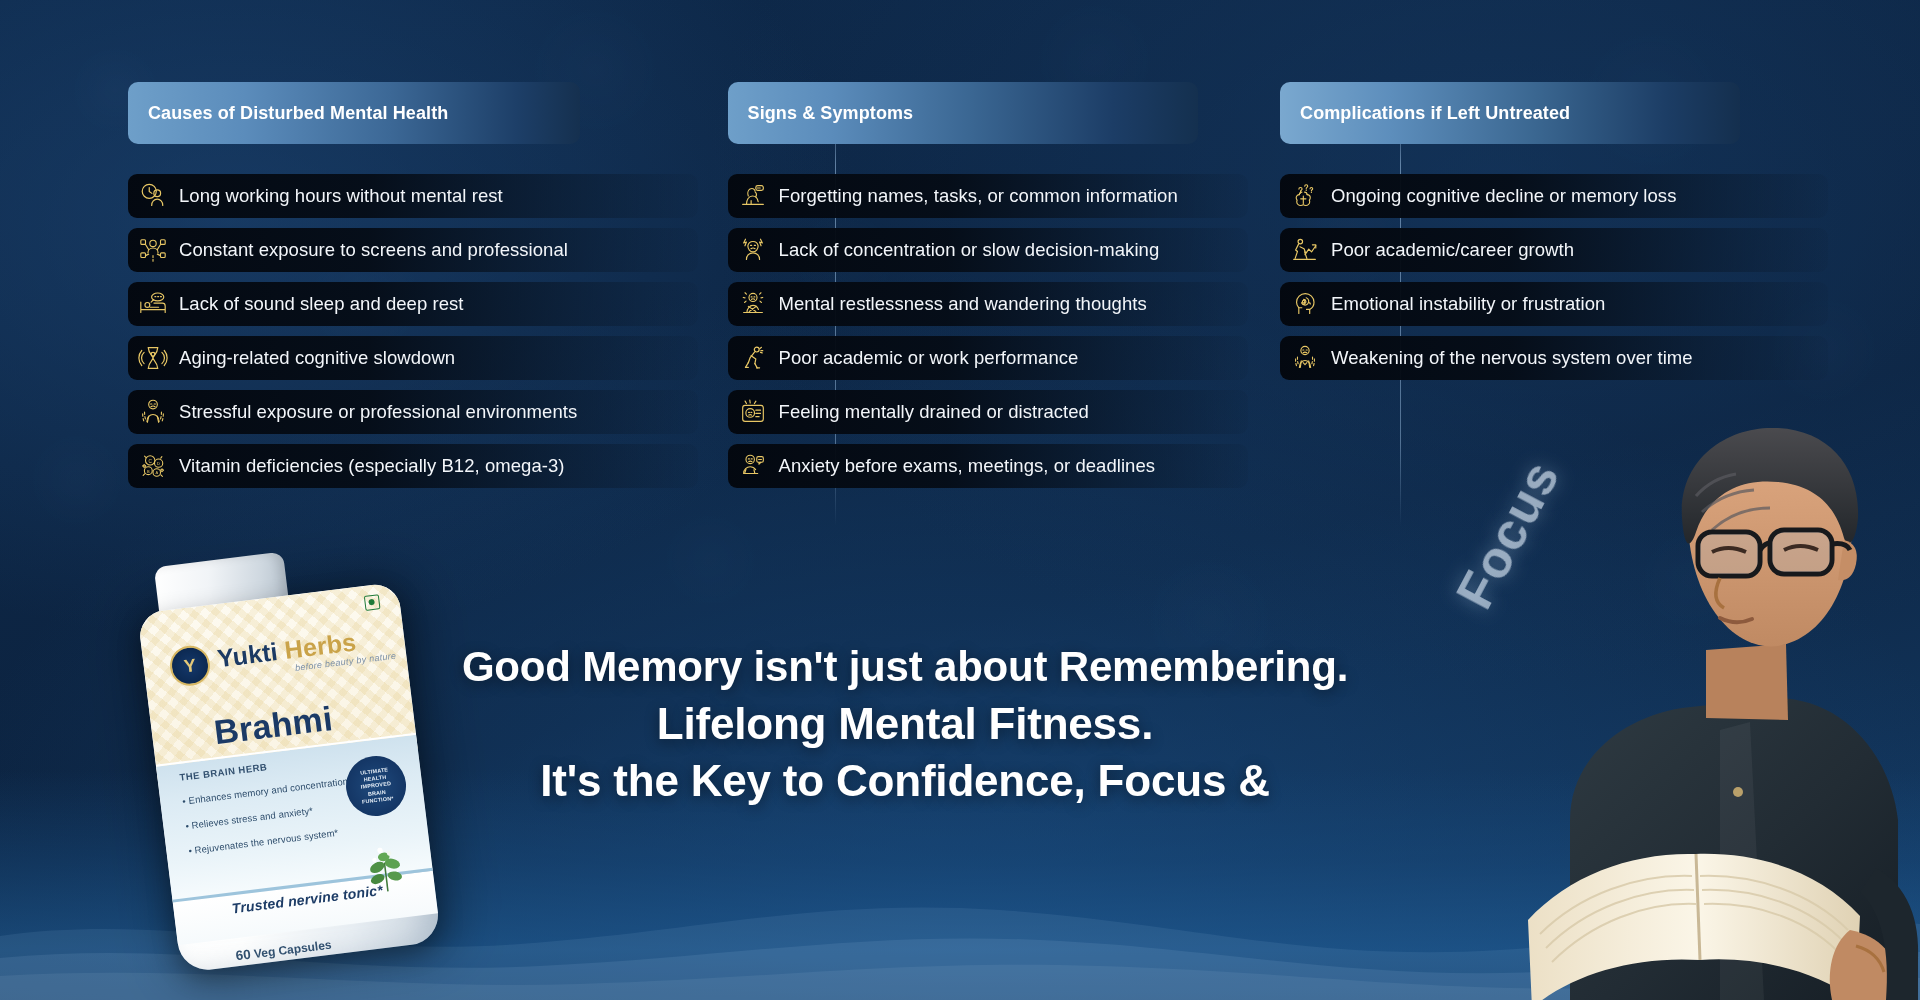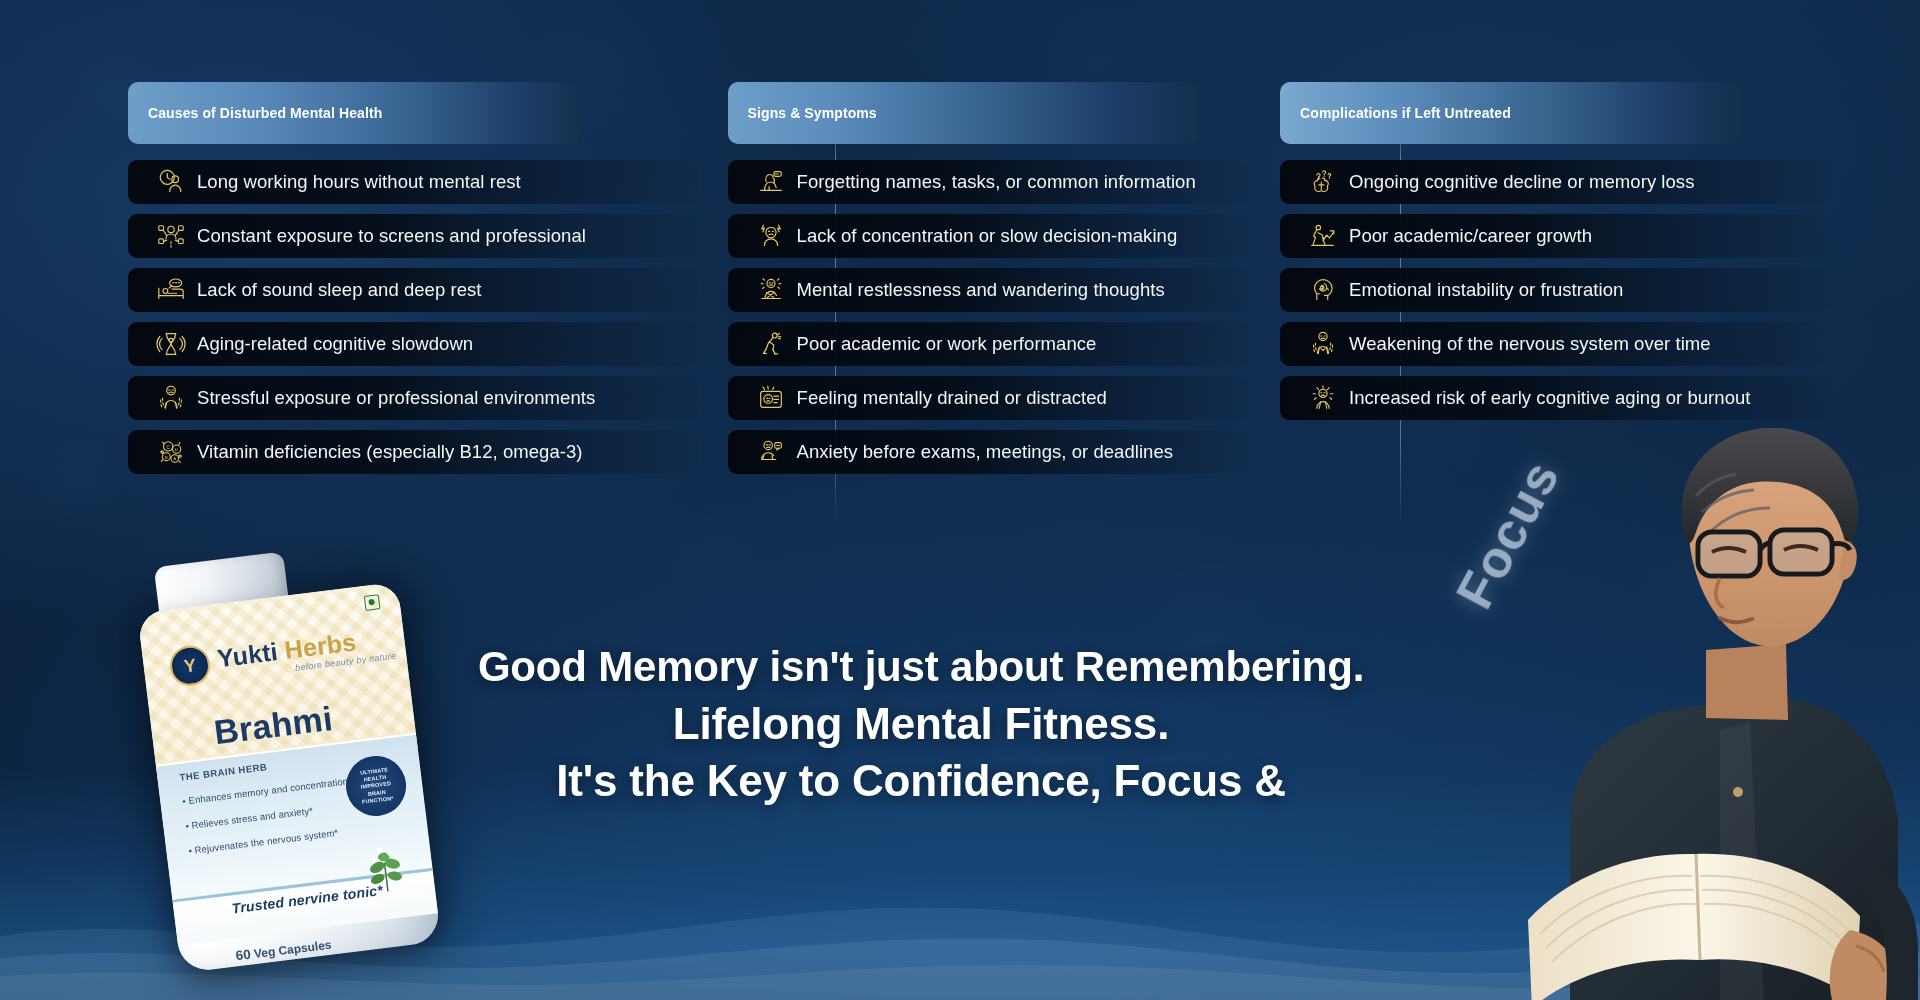--- a/index.html
+++ b/index.html
@@ -87,23 +87,23 @@
   }
   #divider-1 { left: 707px; }
   #divider-2 { left: 1272px; }
 
   .col-header {
     height: 62px;
     border-radius: 10px;
     display: flex;
     align-items: center;
     padding: 0 20px;
-    margin-bottom: 16px;
+    margin-bottom: 30px;
     color: #ffffff;
-    font-size: 14px;
+    font-size: 18px;
     font-weight: bold;
     letter-spacing: .1px;
     white-space: nowrap;
   }
   .hdr-1 {
     width: 452px;
     background: linear-gradient(90deg, #6e9fc9 0%, #5b8cbb 26%, #3c6896 58%, #1d3f68 86%, #15304f 100%);
   }
   .hdr-2 {
     width: 470px;
@@ -115,21 +115,21 @@
   }
 
   .item-list { display: flex; flex-direction: column; gap: 10px; }
 
   .item {
     position: relative;
     height: 44px;
     border-radius: 9px;
     display: flex;
     align-items: center;
-    padding-left: 26px;
+    padding-left: 8px;
     background: linear-gradient(92deg, rgba(3,7,14,0.97) 0%, rgba(5,12,22,0.95) 42%, rgba(10,26,46,0.62) 78%, rgba(13,34,60,0.15) 100%);
     overflow: hidden;
   }
 
   .item-icon {
     flex: 0 0 34px;
     width: 34px; height: 34px;
     display: flex;
     align-items: center;
     justify-content: center;
@@ -141,21 +141,21 @@
     color: #f3f6fa;
     font-size: 18.5px;
     letter-spacing: .05px;
     white-space: nowrap;
   }
 
   
   #headline {
     position: absolute;
     top: 640px;
-    left: 356px;
+    left: 340px;
     width: 1130px;
     text-align: center;
     color: #ffffff;
     font-size: 44px;
     font-weight: bold;
     line-height: 1.30;
     letter-spacing: -0.2px;
     text-shadow: 0 3px 14px rgba(0,0,0,0.45);
   }
   #headline .line { display: block; }
@@ -605,32 +605,20 @@
               <path d="M10 26c0-4.2 2.7-7.4 6-7.4s6 3.2 6 7.4"></path>
               <path d="M12 19 11 26M20 19l1 7"></path>
               <path d="M8 15c-.2 3 .2 6 1.2 9M24 15c.2 3-.2 6-1.2 9" stroke-dasharray="2.4 2.4"></path>
               <path d="M6 17c-.2 3 .3 6 1.4 8.6M26 17c.2 3-.3 6-1.4 8.6" stroke-dasharray="2.4 2.4"></path>
               <path d="M14 21l2 2 2-2"></path>
             </svg>
           </span>
           <span class="item-label">Weakening of the nervous system over time</span>
         </div>
 
-        <div class="item">
-          <span class="item-icon">
-            <svg width="30" height="30" viewBox="0 0 32 32" fill="none" stroke="#e8c765" stroke-width="1.2" stroke-linecap="round" stroke-linejoin="round">
-              <circle cx="16" cy="11" r="4.4"></circle>
-              <path d="M13.7 10.4h1.2M17.1 10.4h1.2M14.2 13.6c1.2-.8 2.4-.8 3.6 0"></path>
-              <path d="M9.5 27c0-4 2.9-7.2 6.5-7.2s6.5 3.2 6.5 7.2"></path>
-              <path d="M13.5 20 12 27M18.5 20 20 27"></path>
-              <path d="M16 5.6V3M11.2 7 9.5 4.8M20.8 7l1.7-2.2M8 11.5H5.4M24 11.5h2.6M8.8 15.8 6.8 17.4M23.2 15.8l2 1.6"></path>
-            </svg>
-          </span>
-          <span class="item-label">Increased risk of early cognitive aging or burnout</span>
-        </div>
 
       </div>
     </div>
 
   </div>
 
   <div id="headline">
     <span class="line line-1">Good Memory isn't just about Remembering.</span>
     <span class="line line-3">Lifelong Mental Fitness.</span>
     <span class="line line-2">It's the Key to Confidence, Focus &amp;</span>

